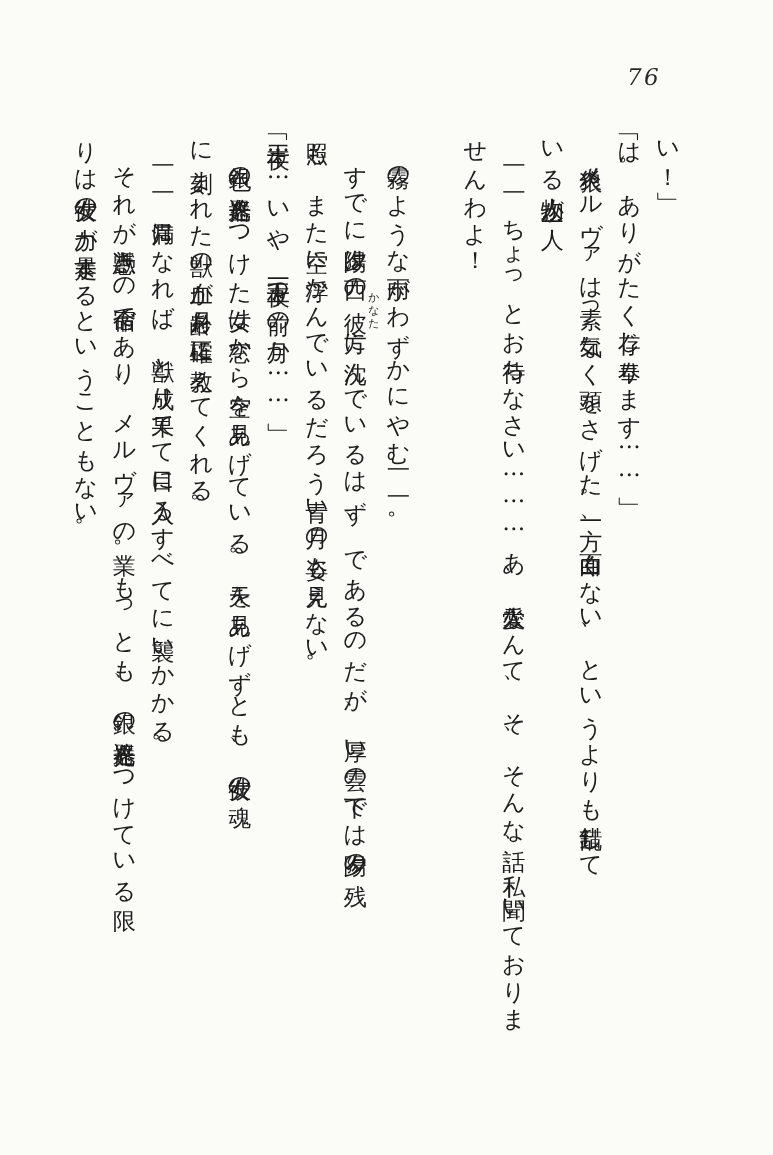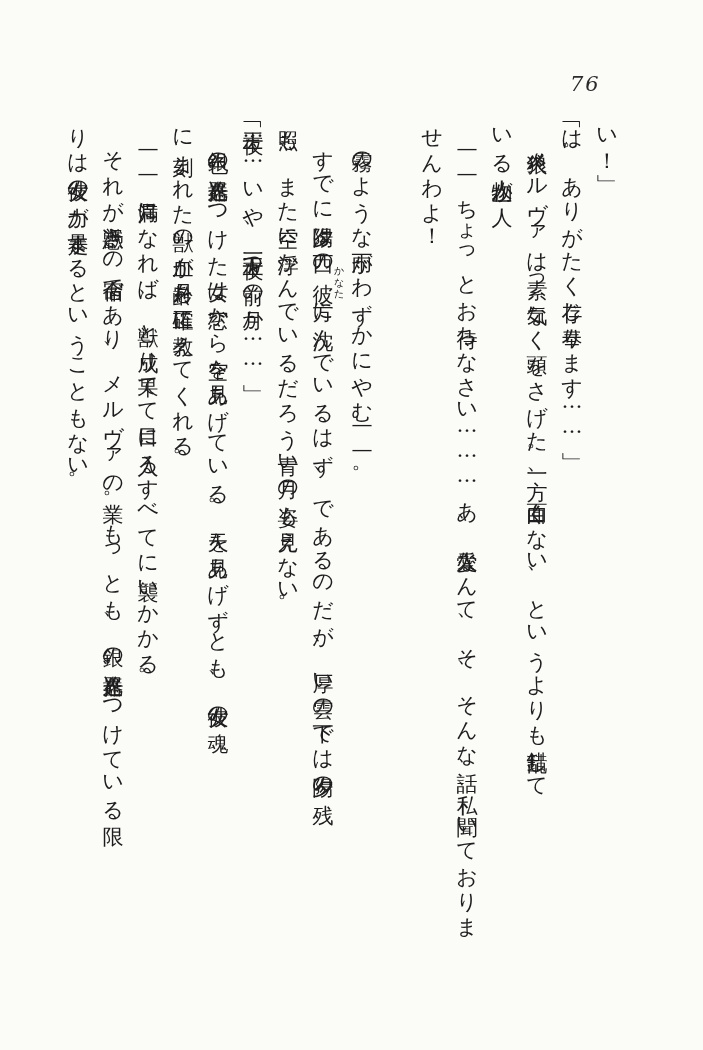--- a/index.html
+++ b/index.html
@@ -10,21 +10,21 @@
     overflow: hidden;
   }
   body {
     position: relative;
     background: #fbfbf8;
     font-family: "DejaVu Serif", "Liberation Serif", serif;
   }
   .page-number {
     position: absolute;
     left: 570px;
-    top: 72px;
+    top: 58px;
     font-size: 21px;
     color: #2b2b2b;
     letter-spacing: 2px;
     font-style: italic;
   }
   .text-block {
     position: absolute;
     top: 114px;
     right: 79px;
     height: 852px;

